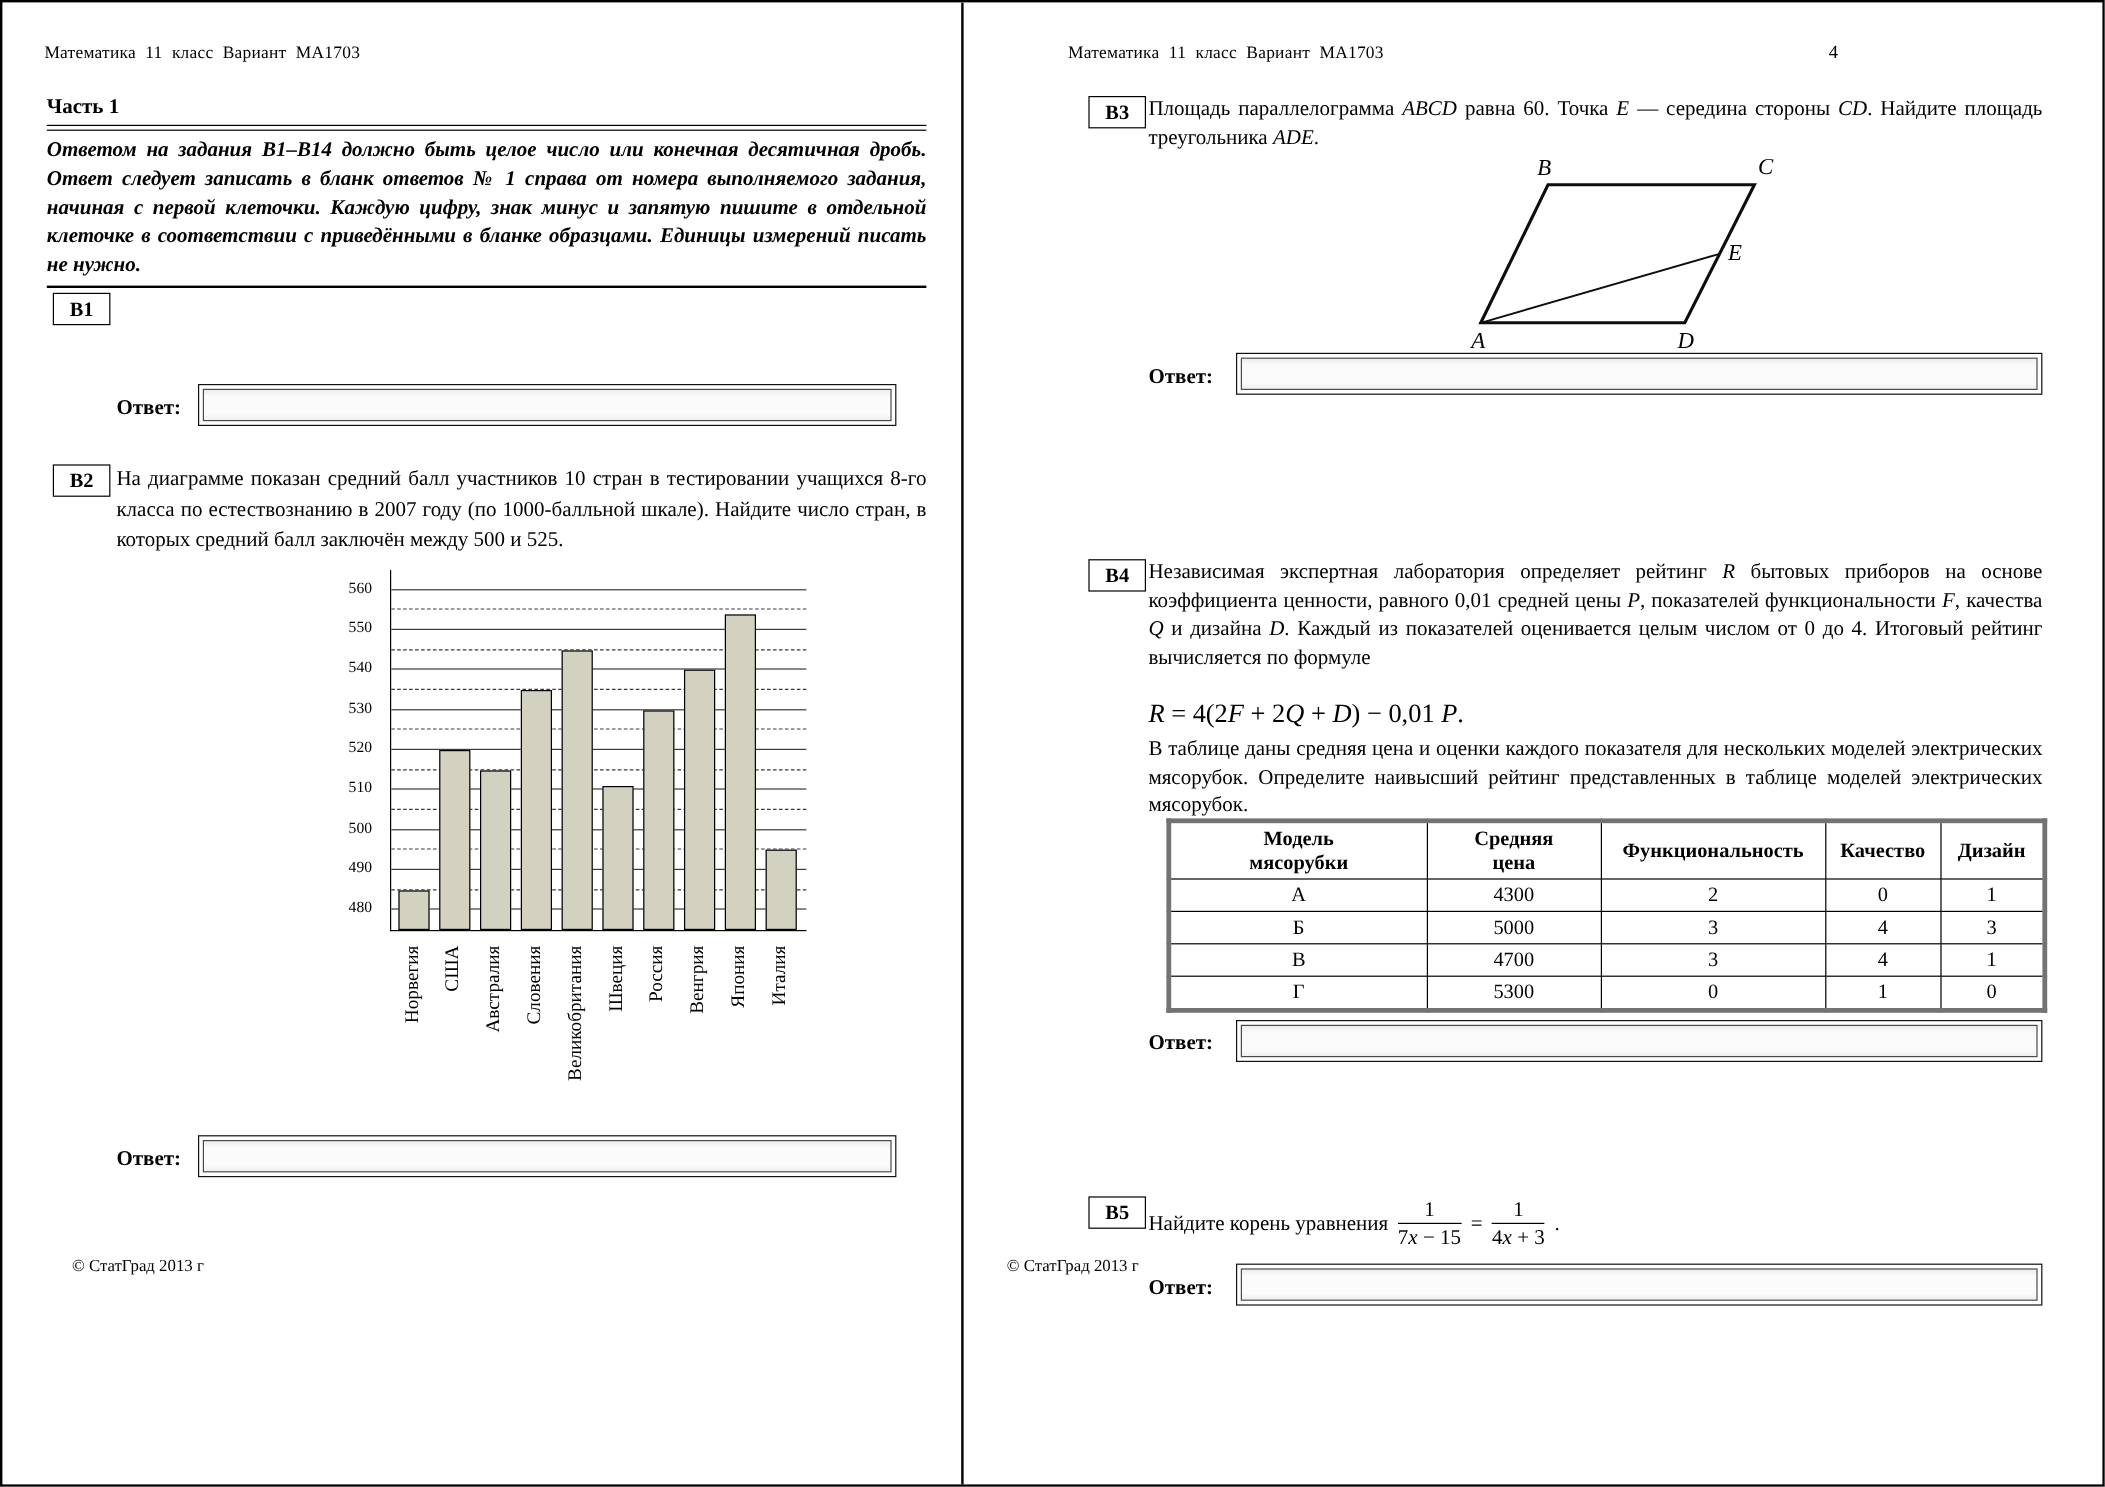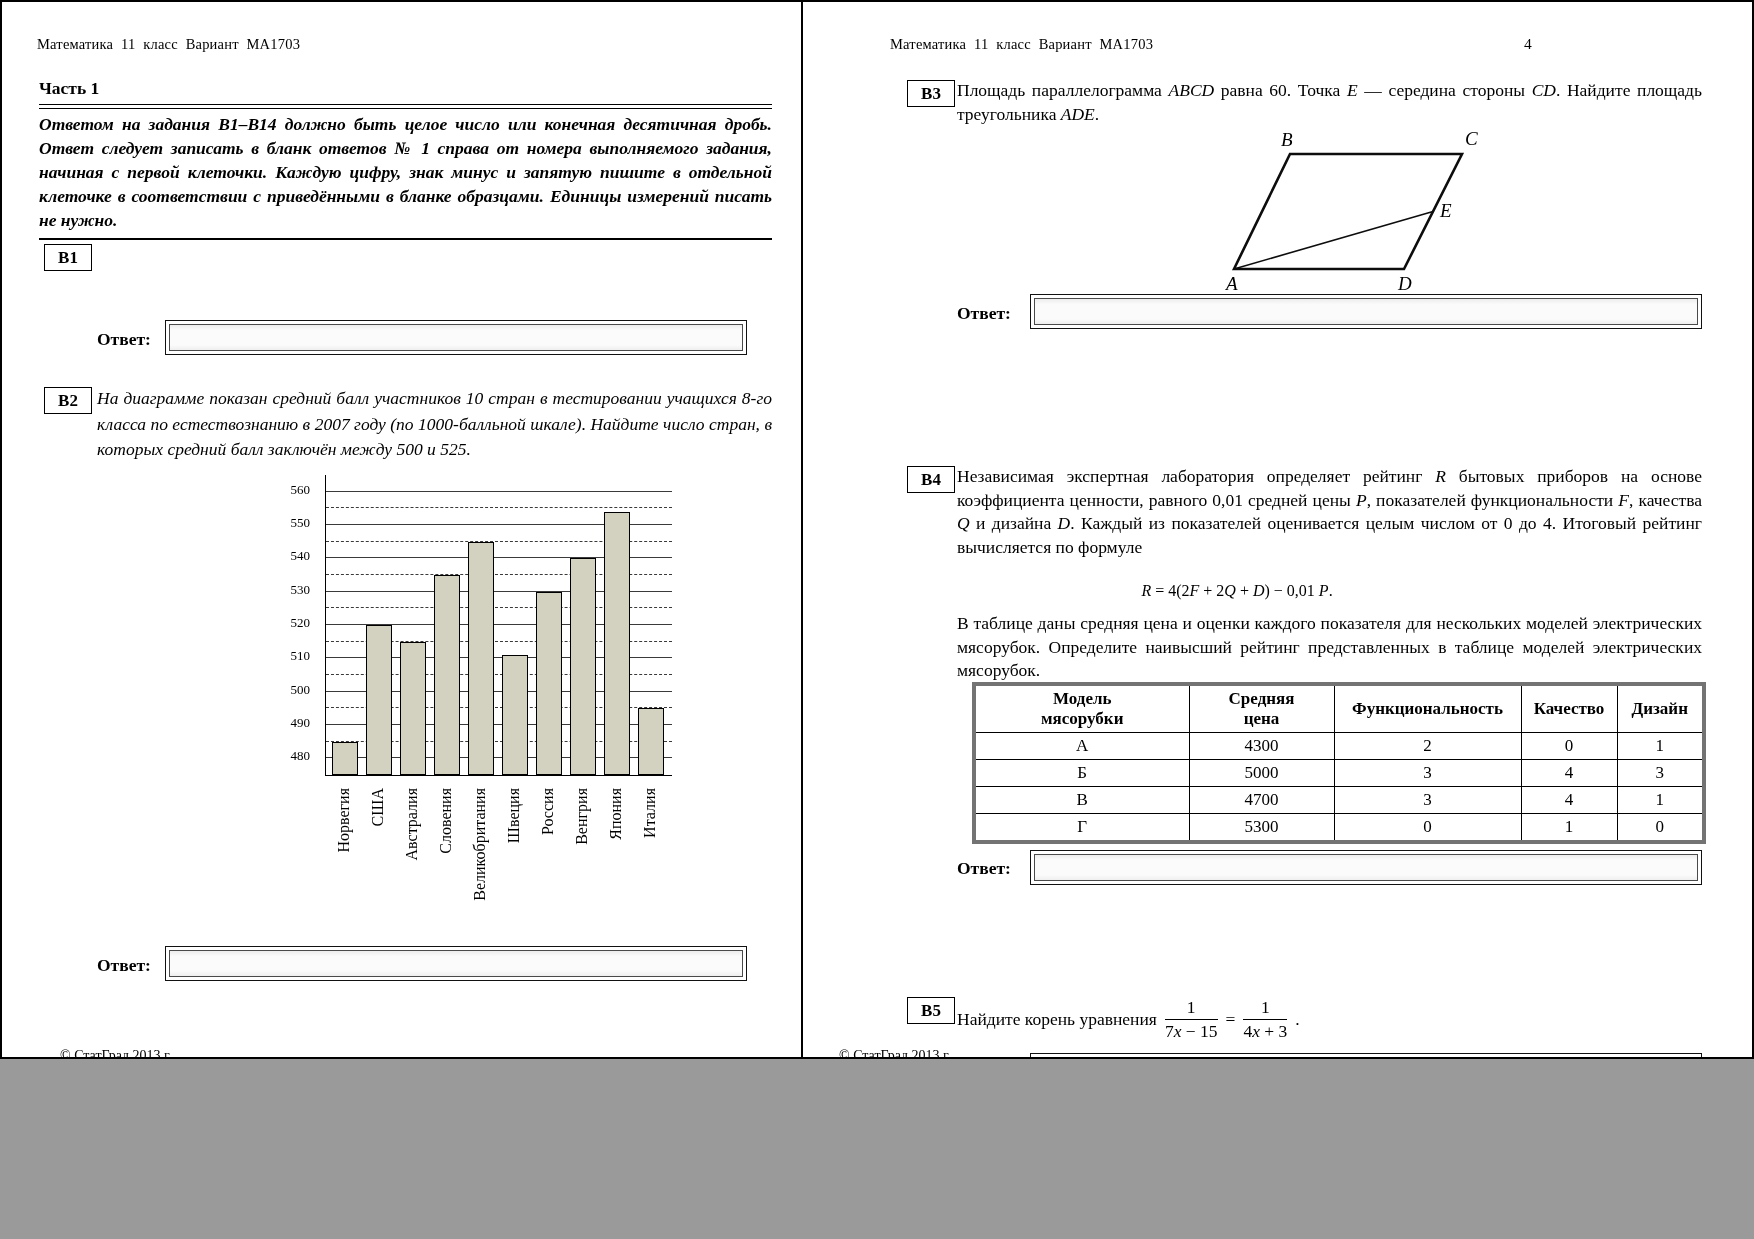--- a/index.html
+++ b/index.html
@@ -1,16 +1,16 @@
 <!DOCTYPE html>
 <html><head>
 <meta charset="utf-8">
 <style>
   html,body{margin:0;padding:0;background:#9a9a9a;}
-  .sheet{position:relative;width:1754px;height:1059px;background:#fff;border:2px solid #000;
+  .sheet{position:relative;width:1754px;height:1239px;background:#fff;border:2px solid #000;
          box-sizing:border-box;font-family:"Liberation Serif",serif;color:#000;overflow:hidden;}
   .abs{position:absolute;}
   .divider{position:absolute;left:799px;top:0;width:2px;height:1239px;background:#000;}
 
   .hdr{font-size:14.5px;word-spacing:4px;letter-spacing:.2px;}
   .pagenum{font-size:15.5px;}
   .part-title{font-weight:bold;font-size:17.5px;}
   .rule2{height:3px;border-top:1.2px solid #000;border-bottom:1.2px solid #000;}
   .rule1{height:0;border-top:2px solid #000;}
   .instr{font-weight:bold;font-style:italic;font-size:17.5px;line-height:24px;text-align:justify;margin:0;}
@@ -44,21 +44,21 @@
   #fig-b3{position:absolute;left:1180px;top:122px;}
   #fig-b3 text{font-family:"Liberation Serif",serif;font-style:italic;font-size:19px;}
 
   
   #b4-table{position:absolute;left:970px;top:680px;width:730px;border-collapse:collapse;
       table-layout:fixed;border:4px solid #737373;}
   #b4-table th,#b4-table td{border:1.4px solid #000;text-align:center;padding:0;font-size:17px;}
   #b4-table th{font-weight:bold;white-space:pre-line;line-height:20px;height:46px;}
   #b4-table td{height:26px;}
 
-  #b4-formula{font-size:16px;text-align:center;}
+  #b4-formula{font-size:22px;}
   #b5-eq{display:flex;align-items:center;font-size:17.5px;height:54px;}
   .frac{display:inline-block;text-align:center;margin:0 8px;}
   .frac .num{display:block;border-bottom:1.4px solid #000;padding:0 6px 1px;}
   .frac .den{display:block;padding-top:1px;}
 </style>
 </head>
 <body>
 
 <div class="sheet">
   <div class="divider"></div>
@@ -69,21 +69,21 @@
   <p class="abs instr" style="left:37px;top:110px;width:733px;">Ответом на задания В1–В14 должно быть целое число или конечная десятичная дробь. Ответ следует записать в бланк ответов № 1 справа от номера выполняемого задания, начиная с первой клеточки. Каждую цифру, знак минус и запятую пишите в отдельной клеточке в соответствии с приведёнными в бланке образцами. Единицы измерений писать не нужно.</p>
   <div class="abs rule1" style="left:37px;top:236px;width:733px;"></div>
 
   <div class="abs tlabel" style="left:42px;top:242px;">В1</div>
   <span class="abs alabel" style="left:95px;top:327px;">Ответ:</span>
   <div class="abs ansbox" style="left:163px;top:318px;width:582px;height:35px;">
     <div class="inner"></div>
   </div>
 
   <div class="abs tlabel" style="left:42px;top:385px;">В2</div>
-  <p class="abs ttext" style="left:95px;top:384px;width:675px;font-style:italic;">На диаграмме показан средний балл участников 10 стран в тестировании учащихся 8-го класса по естествознанию в 2007 году (по 1000-балльной шкале). Найдите число стран, в которых средний балл заключён между 500 и 525.</p>
+  <p class="abs ttext" style="left:95px;top:384px;width:675px;">На диаграмме показан средний балл участников 10 стран в тестировании учащихся 8-го класса по естествознанию в 2007 году (по 1000-балльной шкале). Найдите число стран, в которых средний балл заключён между 500 и 525.</p>
 
   <div id="chart-ticks">
       <div class="ytick" style="top: 273.333px;">480</div>
       <div class="ytick" style="top: 240px;">490</div>
       <div class="ytick" style="top: 206.667px;">500</div>
       <div class="ytick" style="top: 173.333px;">510</div>
       <div class="ytick" style="top: 140px;">520</div>
       <div class="ytick" style="top: 106.667px;">530</div>
       <div class="ytick" style="top: 73.3333px;">540</div>
       <div class="ytick" style="top: 40px;">550</div>

